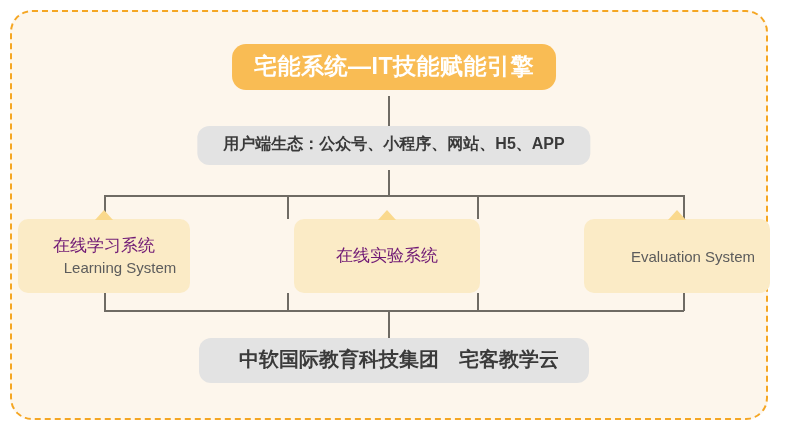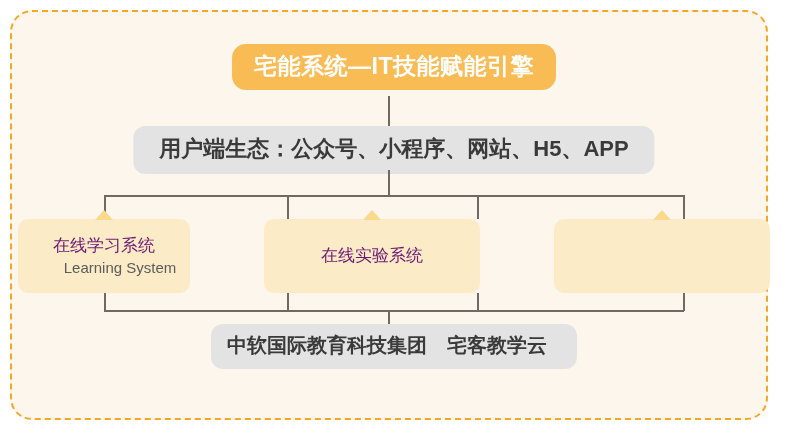--- a/index.html
+++ b/index.html
@@ -53,21 +53,21 @@
   
   .eco-bar {
     position: absolute;
     left: 50%;
     transform: translateX(-50%);
     top: 126px;
     padding: 8px 26px 10px 26px;
     background: #E3E3E3;
     border-radius: 12px;
     color: #3A3A3A;
-    font-size: 22px;
+    font-size: 16px;
     font-weight: bold;
     white-space: nowrap;
   }
 
   
   .line {
     position: absolute;
     background: #6F6B64;
   }
   .v-line { width: 2px; }
@@ -151,29 +151,29 @@
     white-space: nowrap;
   }
   .card .en {
     font-size: 15px;
     color: #5C5C5C;
     line-height: 1.3;
     margin-top: 2px;
     white-space: nowrap;
     margin-left: 32px;
   }
-  .card.wide { width: 216px; }
+  .card.wide { width: 186px; }
 
   
   .footer-box {
     position: absolute;
     left: 50%;
     transform: translateX(-50%);
-    top: 324px;
-    padding: 8px 30px 10px 16px;
+    top: 338px;
+    padding: 8px 30px 10px 40px;
     background: #E3E3E3;
     border-radius: 12px;
     color: #3A3A3A;
     font-size: 20px;
     font-weight: bold;
     white-space: pre;
   }
 </style>
 </head>
 <body>
@@ -200,20 +200,21 @@
       <span class="arrow"></span>
       <span class="cn">在线学习系统</span>
       <span class="en">Learning System</span>
     </div>
     <div class="card wide">
       <span class="arrow"></span>
       <span class="cn">在线实验系统</span>
     </div>
     <div class="card wide">
       <span class="arrow"></span>
+      <span class="en">Evaluation System</span>
     </div>
   </div>
 
   <div class="line v-line stub-bottom" style="left:104px;"></div>
   <div class="line v-line stub-bottom" style="left:287px;"></div>
   <div class="line v-line stub-bottom" style="left:477px;"></div>
   <div class="line v-line stub-bottom" style="left:683px;"></div>
 
   <div class="line h-line bus-bottom"></div>
   <div class="line v-line conn-bus-footer"></div>

